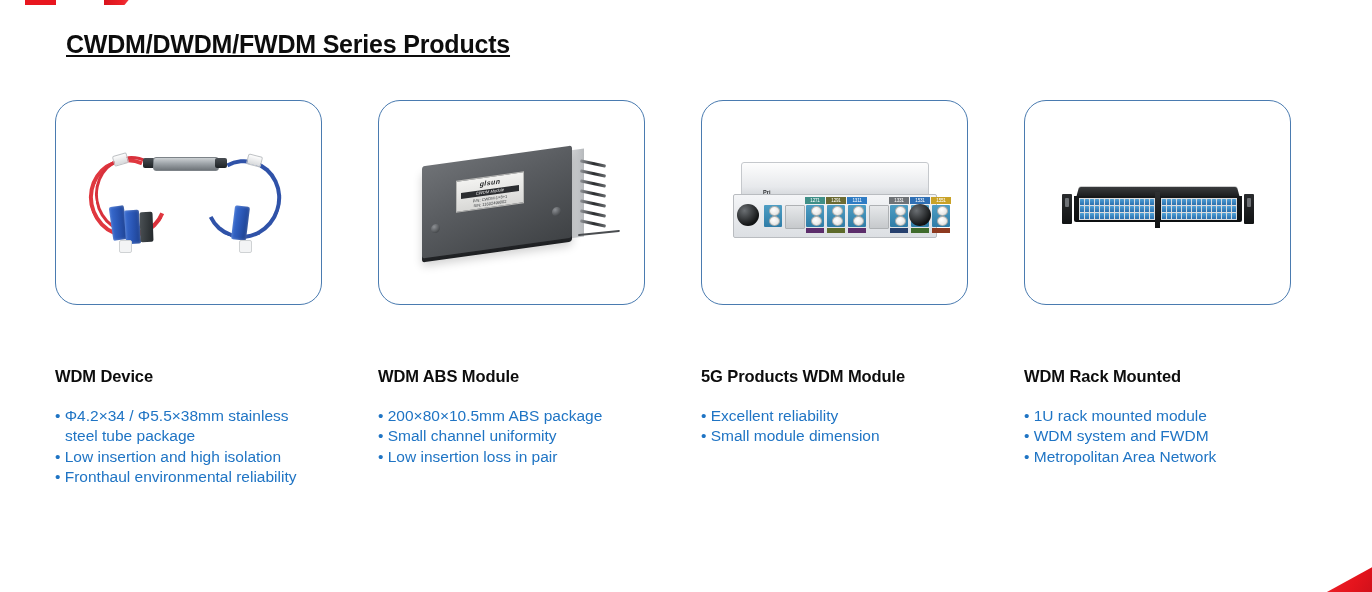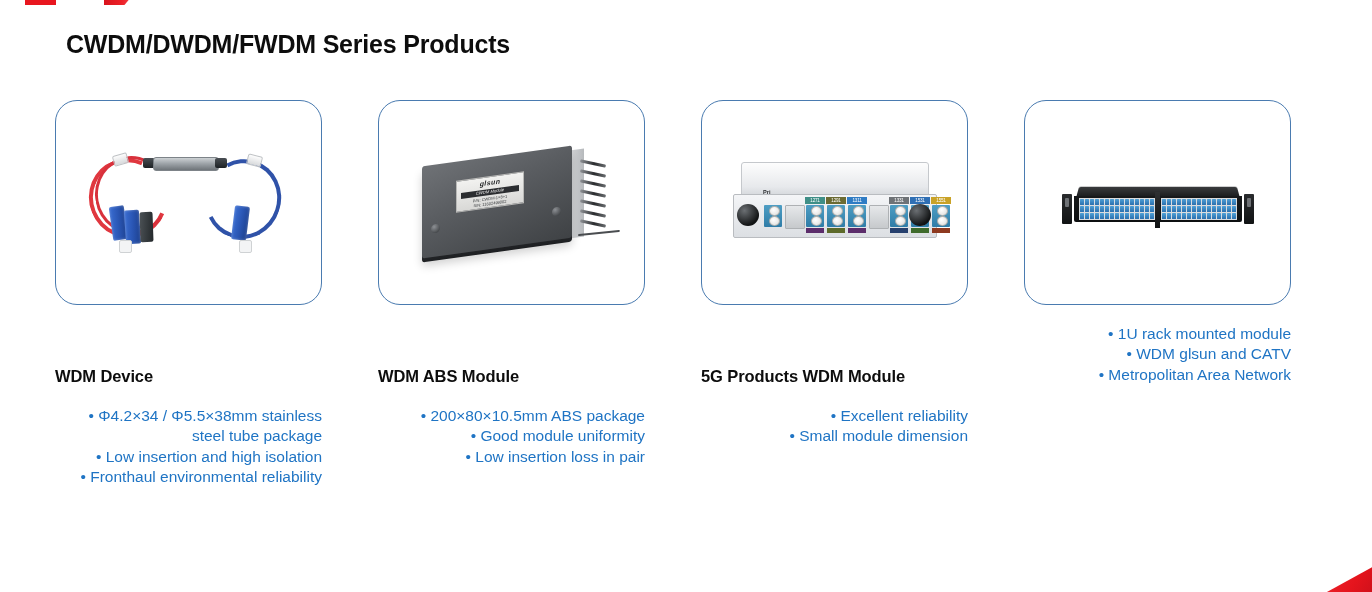--- a/index.html
+++ b/index.html
@@ -47,20 +47,21 @@
   
   .page-title {
     position: absolute;
     left: 66px;
     top: 30px;
     font-size: 25px;
     font-weight: bold;
     color: #0d0d0d;
     letter-spacing: -0.2px;
     white-space: nowrap;
+    text-decoration: underline;
   }
 
   
   .products {
     position: absolute;
     left: 55px;
     top: 100px;
     width: 1270px;
     display: flex;
     gap: 56px;
@@ -424,21 +425,20 @@
     list-style: none;
     margin-top: 19px;
     color: #1f74c4;
     font-size: 15.5px;
     line-height: 1.32;
   }
   .bullets li {
     text-indent: -10px;
     padding-left: 10px;
     margin-bottom: 0;
-    text-align: right;
   }
   .bullets li::before {
     content: "\2022\00a0";
   }
 </style>
 </head>
 <body>
 
 <div class="deco-top-bar"></div>
 <div class="deco-top-swoosh"></div>
@@ -499,21 +499,21 @@
             <div>S/N: 11602499002</div>
           </div>
           <div class="abs-screw s1"></div>
           <div class="abs-screw s2"></div>
         </div>
       </div>
     </div>
     <div class="product-name">WDM ABS Module</div>
     <ul class="bullets">
       <li>200×80×10.5mm ABS package</li>
-      <li>Good module uniformity</li>
+      <li>Small channel uniformity</li>
       <li>Low insertion loss in pair</li>
     </ul>
   </div>
 
   <div class="product">
     <div class="photo-frame">
       <div class="photo-stage">
         <div class="photo-inner">
           <div class="fh-top"></div>
           <div class="fh-face"></div>
@@ -733,20 +733,21 @@
               </div>
             <div class="rk-col">
                 <div class="rk-cell"></div>
                 <div class="rk-cell"></div>
                 <div class="rk-cell"></div>
               </div>
           </div>
         </div>
       </div>
     </div>
+    <div class="product-name">WDM Rack Mounted</div>
     <ul class="bullets">
       <li>1U rack mounted module</li>
-      <li>WDM glsun and CATV</li>
+      <li>WDM system and FWDM</li>
       <li>Metropolitan Area Network</li>
     </ul>
   </div>
 
 </div>
 
 </body></html>

